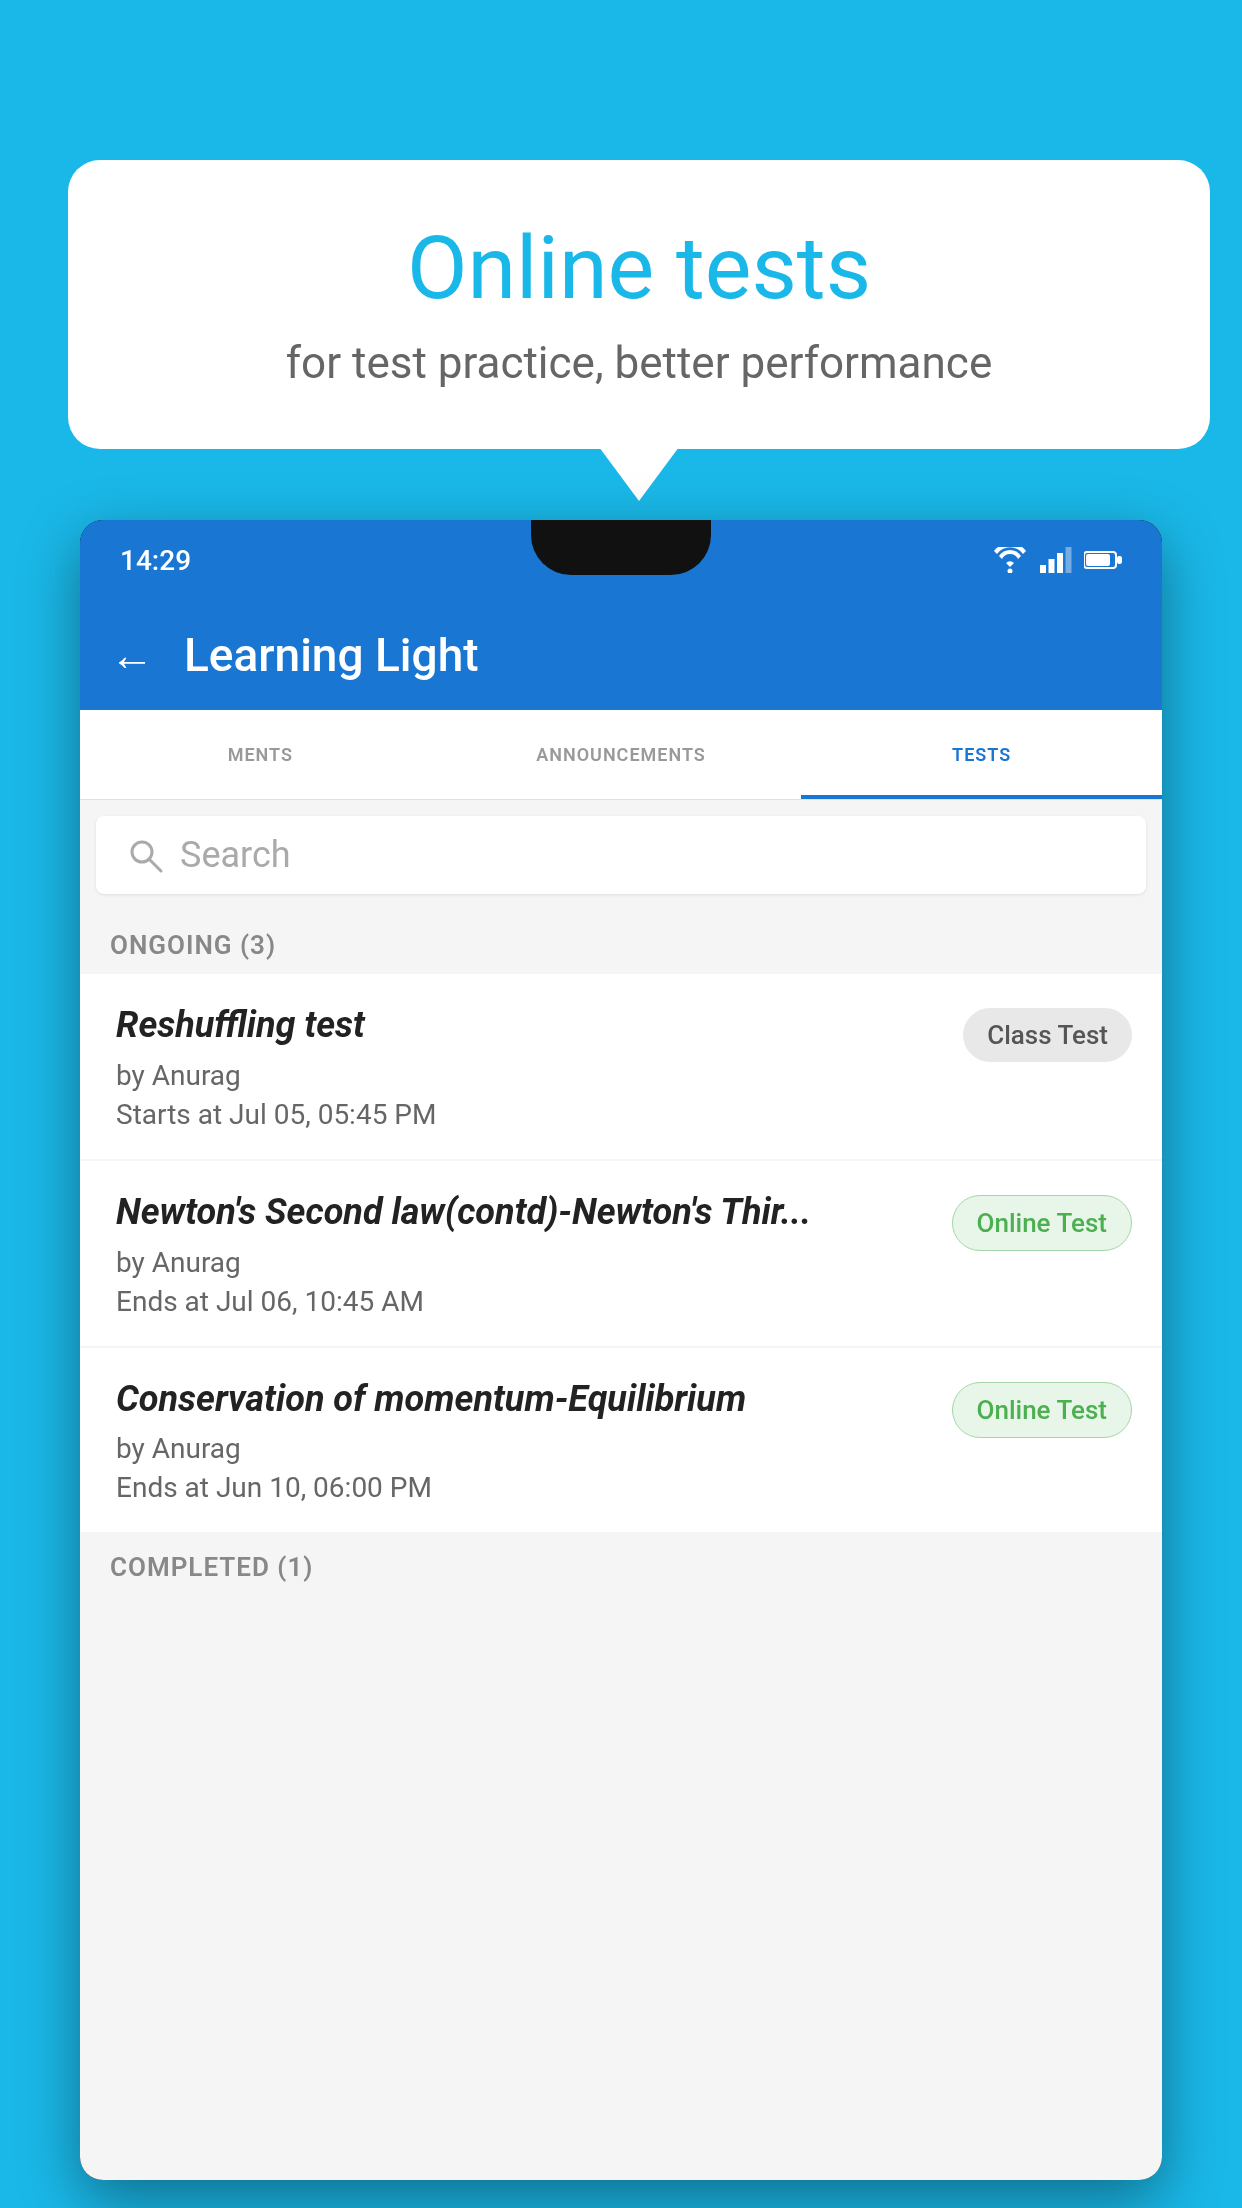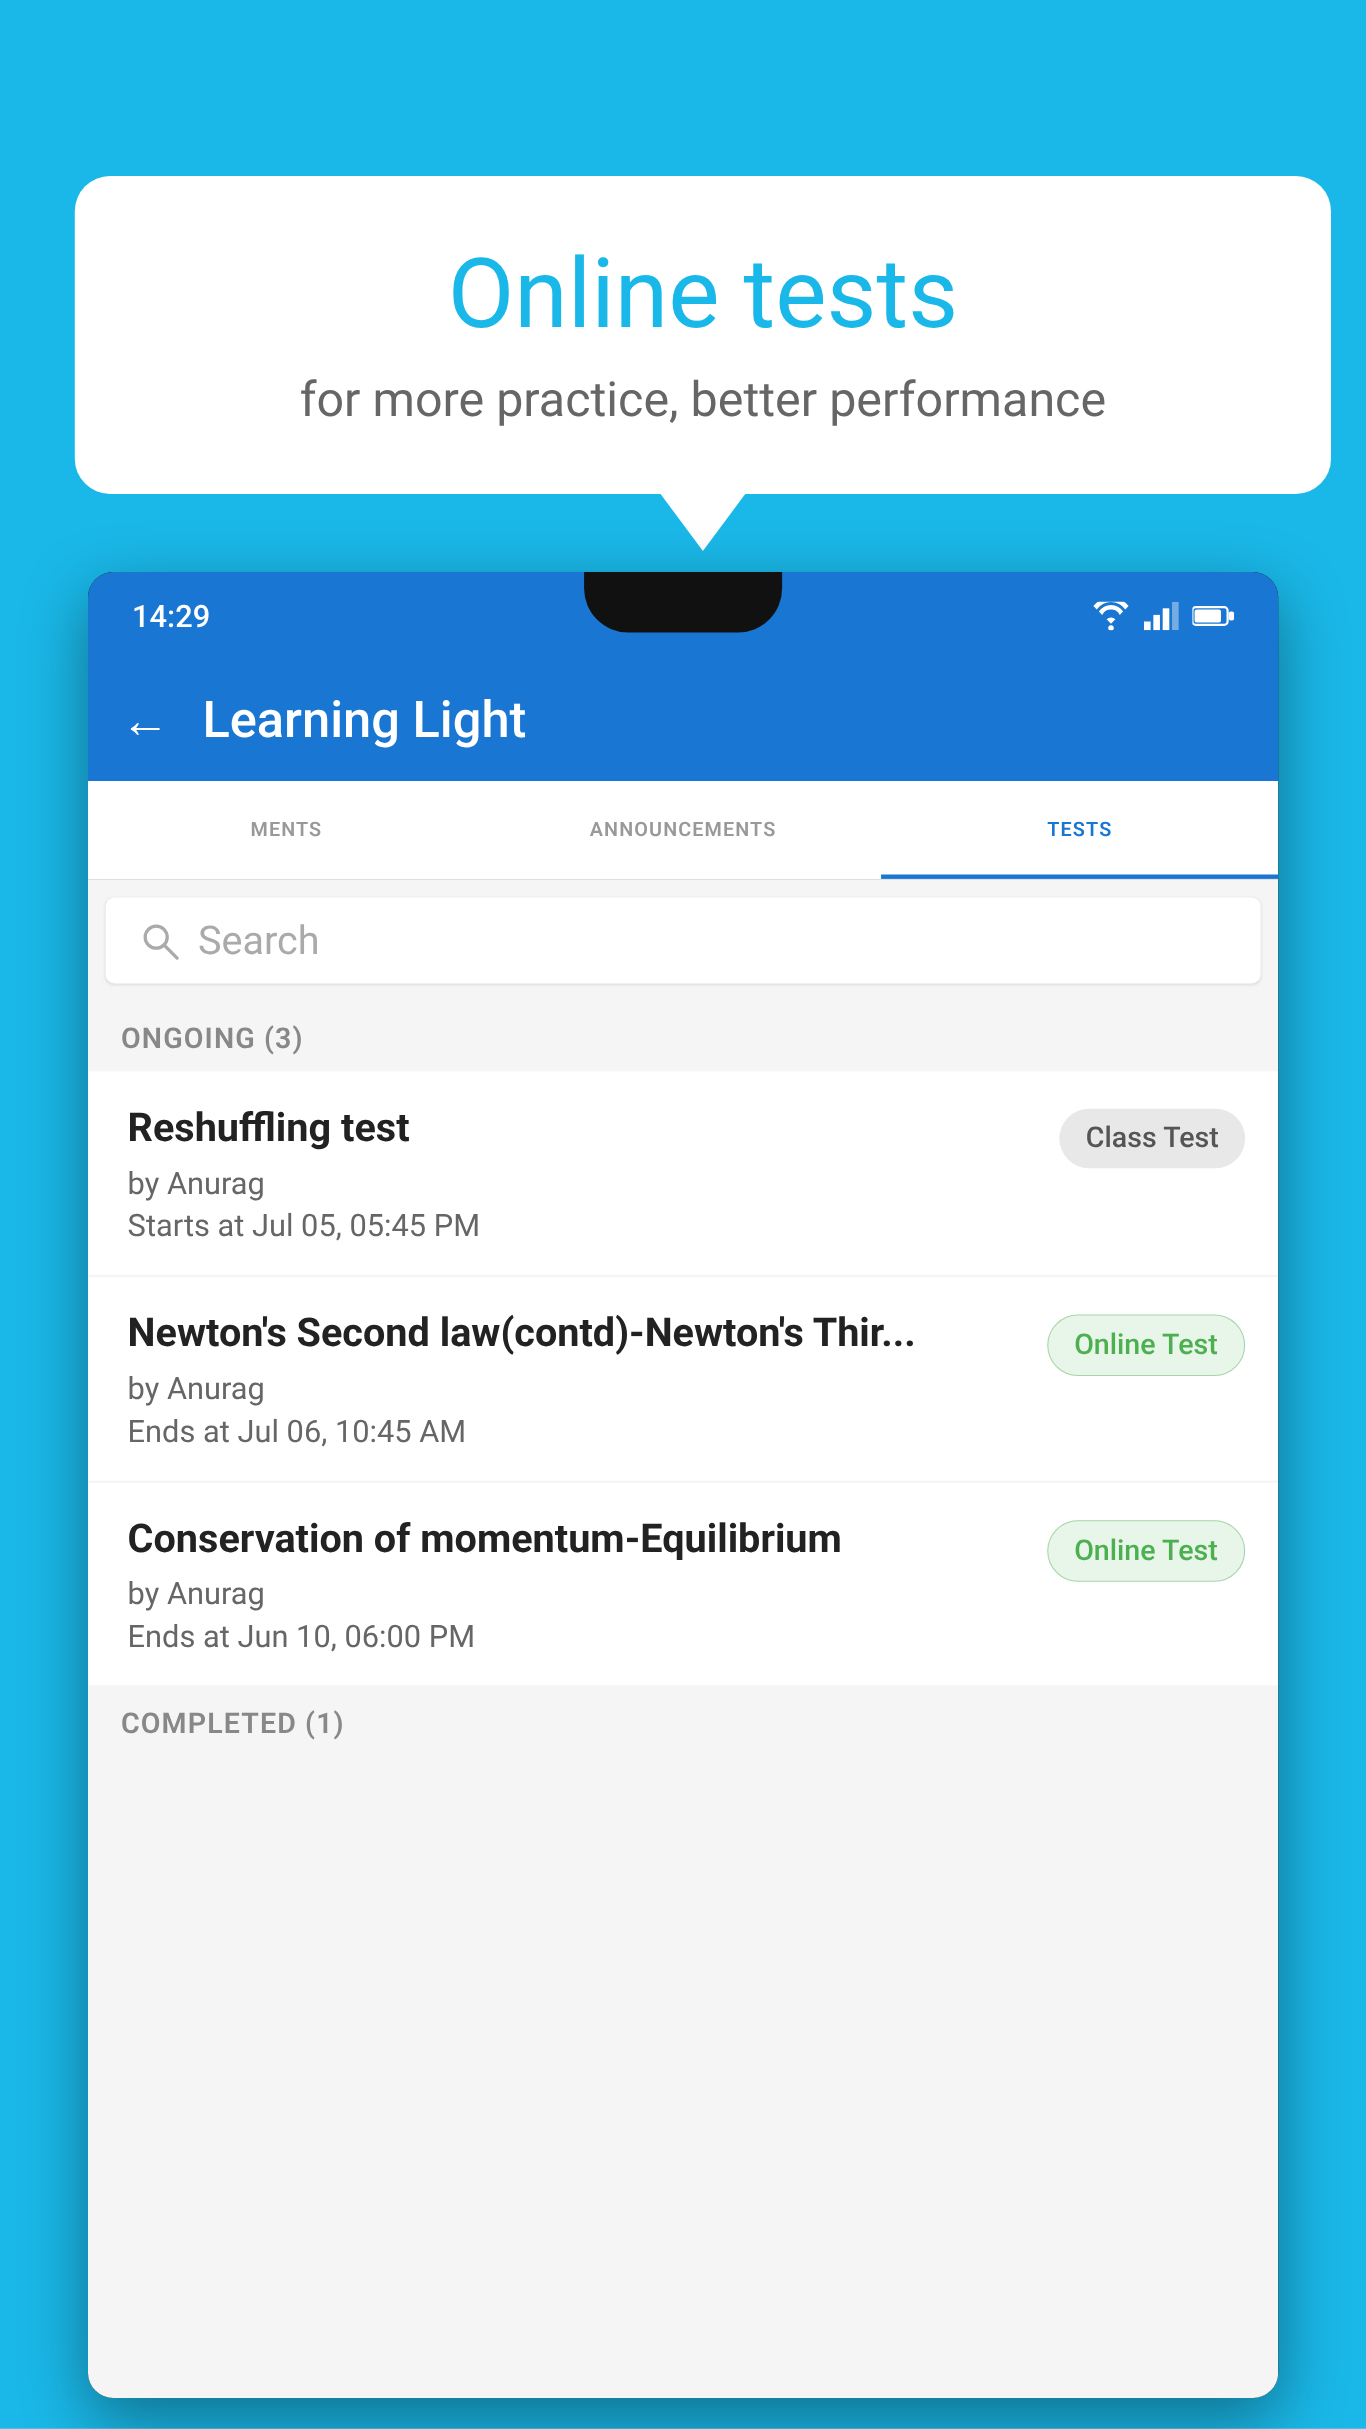--- a/index.html
+++ b/index.html
@@ -183,20 +183,21 @@
     .test-card-content {
       flex: 1;
       padding-right: 20px;
     }
     .test-card-title {
       font-size: 36px;
       font-weight: 700;
       color: #222;
       line-height: 1.3;
       margin-bottom: 10px;
+      font-style: italic;
     }
     .test-card-author {
       font-size: 28px;
       color: #666;
       margin-bottom: 6px;
     }
     .test-card-date {
       font-size: 28px;
       color: #666;
     }
@@ -233,21 +234,21 @@
       font-weight: 600;
       letter-spacing: 1px;
       background: #f5f5f5;
     }
   </style>
 </head>
 <body>
 
 <div class="speech-bubble">
   <div class="speech-bubble-title">Online tests</div>
-  <div class="speech-bubble-subtitle">for more practice, better performance</div>
+  <div class="speech-bubble-subtitle">for test practice, better performance</div>
 </div>
 
 <div class="phone-frame">
 
   <div class="phone-status-bar">
     <span class="status-time">14:29</span>
     <div class="phone-notch"></div>
     <div class="status-icons">
 
       <svg width="36" height="26" viewBox="0 0 36 26" fill="white">

